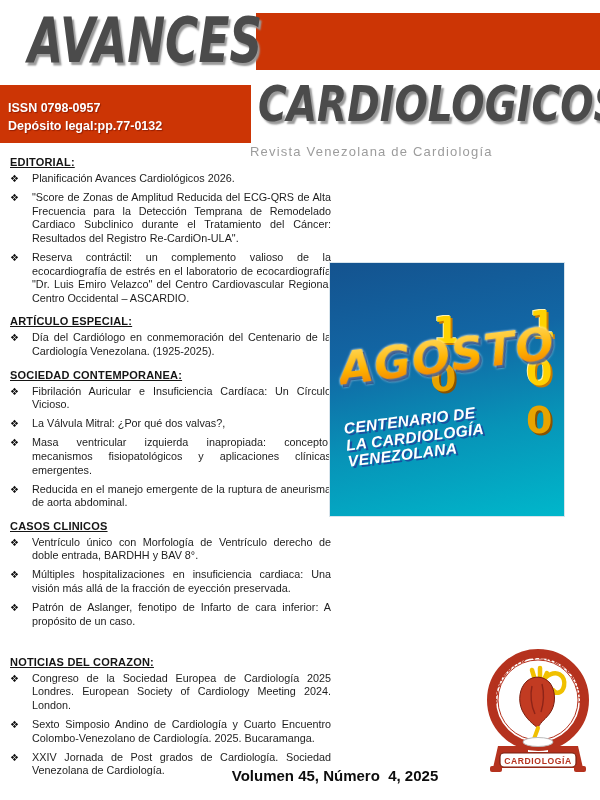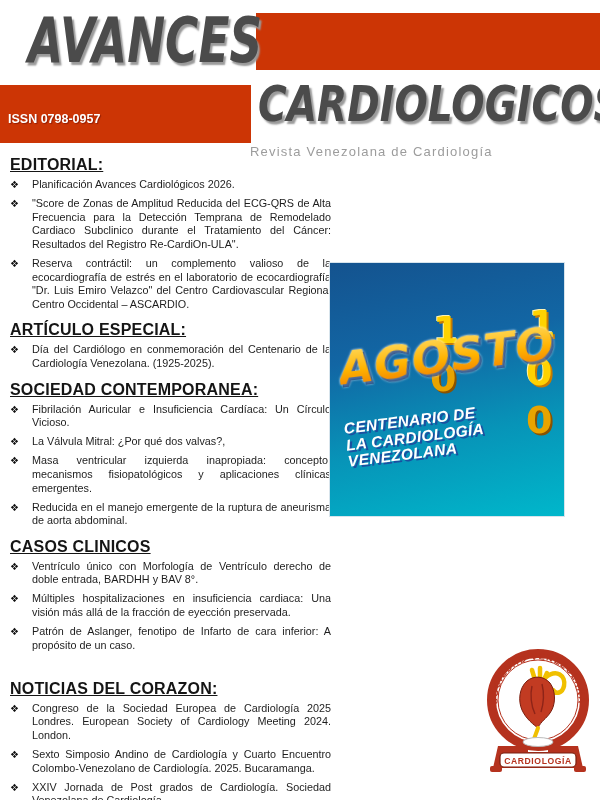--- a/index.html
+++ b/index.html
@@ -17,38 +17,38 @@
   .avances{
     position:absolute;left:28px;top:4px;margin:0;
     font-family:"DejaVu Sans",sans-serif;font-style:italic;font-weight:bold;
     font-size:63px;color:var(--title-gray);white-space:nowrap;
     transform:scaleX(.72);transform-origin:left top;
     text-shadow:3px 3px 2px #9a9a9a;
   }
   .issn-box{
     position:absolute;left:0;top:85px;width:251px;height:58px;background:var(--red);
     color:#ffffff;font-weight:bold;font-size:12.5px;line-height:1.45;
-    box-sizing:border-box;padding:25px 0 0 8px;
+    box-sizing:border-box;padding:14px 0 0 8px;
     text-shadow:1px 1px 1px rgba(80,0,0,.45);
   }
   .cardio{
     position:absolute;left:258px;top:76px;margin:0;
     font-family:"DejaVu Sans",sans-serif;font-style:italic;font-weight:bold;
     font-size:49px;color:var(--title-gray);white-space:nowrap;
     transform:scaleX(.80);transform-origin:left top;
     text-shadow:3px 3px 2px #9a9a9a;
   }
   .subtitle{
     position:absolute;left:250px;top:144px;width:346px;text-align:left;
     color:#9c9c9c;font-size:13px;letter-spacing:1.2px;line-height:1.2;
   }
   
   .toc{position:absolute;left:10px;top:156px;width:321px;}
   .toc-header{
-    font-size:16px;font-weight:bold;color:#151515;margin:10px 0 4px;
+    font-size:11px;font-weight:bold;color:#151515;margin:10px 0 4px;
     text-decoration:underline;letter-spacing:.2px;
   }
   .toc-section:first-child .toc-header{margin-top:0;}
   ul.toc-list{list-style:none;margin:0;padding:0;}
   .toc-item{display:flex;font-size:10.8px;color:#1d1d1d;line-height:1.26;margin-bottom:5.5px;}
   .bullet{flex:0 0 13px;margin-right:9px;font-size:10px;color:#111;padding-top:1px;}
   .itxt{flex:1;text-align:justify;}
   .sp-before-news{height:12px;}
   
   .poster{
@@ -94,20 +94,21 @@
 </head>
 <body>
 
 <div class="page">
 
   <div class="topbar"></div>
   <h1 class="avances">AVANCES</h1>
 
   <div class="issn-box">
     <div>ISSN 0798-0957</div>
+    <div>Depósito legal:pp.77-0132</div>
   </div>
   <h1 class="cardio">CARDIOLOGICOS</h1>
 
   <div class="subtitle">
     <div>Revista Venezolana de Cardiología</div>
   </div>
 
   <div class="toc">
     <div class="toc-section">
       <div class="toc-header">EDITORIAL:</div>
@@ -232,14 +233,15 @@
     <g>
       <path d="M50,22 l3,10 M58,20 l0,11 M65,25 l-4,9" stroke="#f0c000" stroke-width="4.5" stroke-linecap="round" fill="none"></path>
       <path d="M63,30 C75,20 84,28 82,38 C80.5,45 74,47 71,42" stroke="#f0c000" stroke-width="4.5" fill="none" stroke-linecap="round"></path>
       <path d="M45,33 C37,40 36,53 40,62 C44,71 52,77 56,80 C59,73 64,71 68,65 C74,57 74,43 68,35 C61,27 51,28 45,33 Z" fill="#c23b22" stroke="#7a1f10" stroke-width="1"></path>
       <path d="M50,38 C48,46 49,58 53,66 M60,36 C62,44 62,54 59,64" stroke="#8e2418" stroke-width="1.4" fill="none"></path>
       <path d="M56,80 C54,86 52,90 51,94" stroke="#f0c000" stroke-width="4" stroke-linecap="round" fill="none"></path>
       <ellipse cx="56" cy="94" rx="15" ry="4.5" fill="#ffffff" stroke="#bbbbbb" stroke-width="1"></ellipse>
     </g>
   </svg>
 
+  <div class="footer">Volumen 45, Número  4, 2025</div>
 
 </div>
 
 </body></html>

